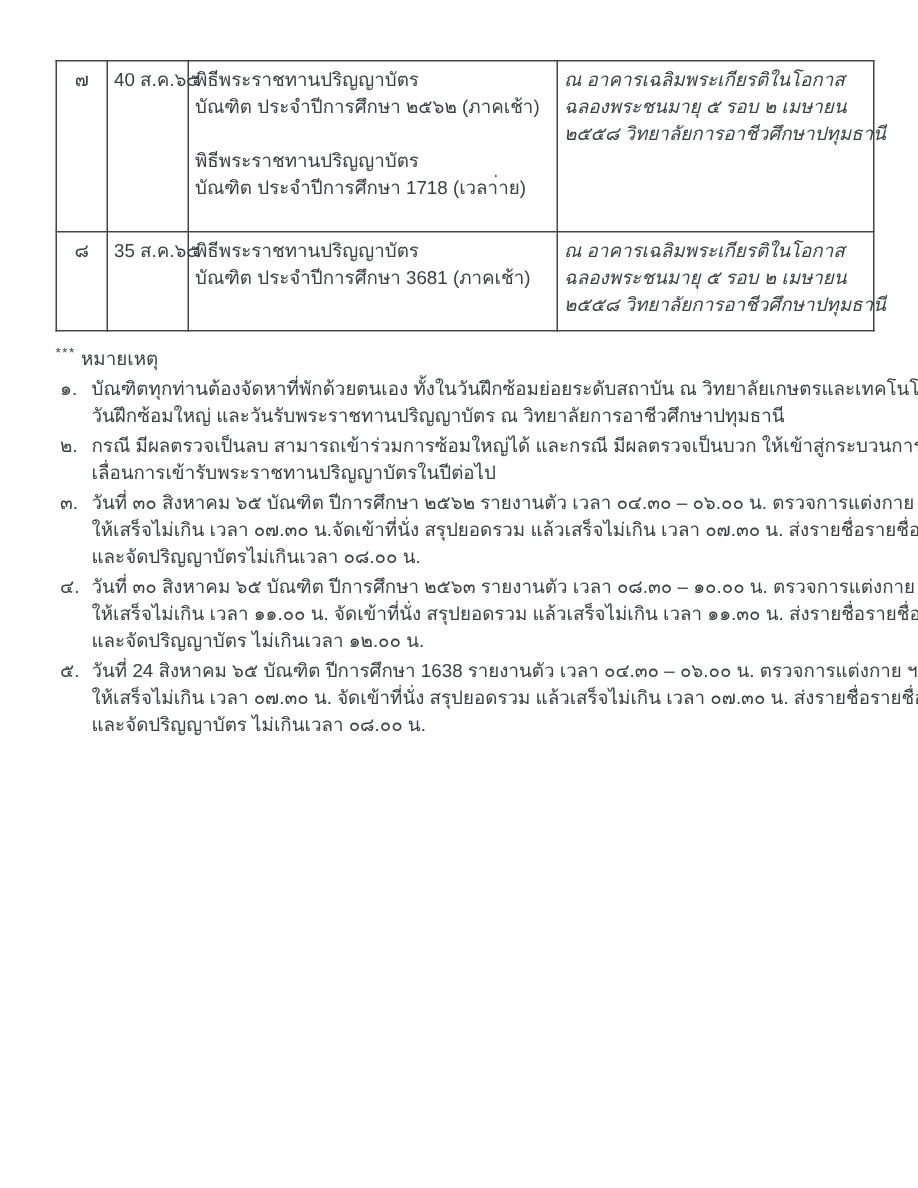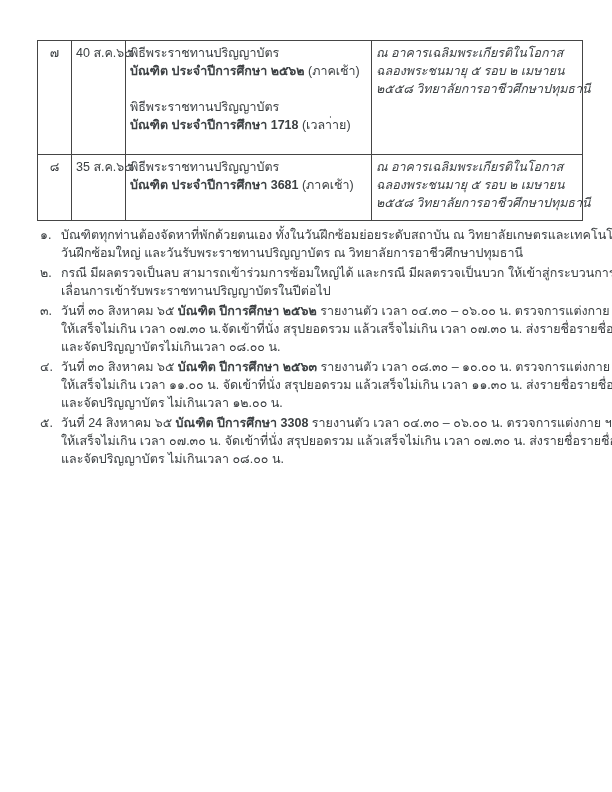--- a/index.html
+++ b/index.html
@@ -34,21 +34,21 @@
     padding: 3px 4px 2px 4px;
   }
   td.c-no   { text-align: center; }
   td.c-date { text-align: center; white-space: nowrap; }
   td.c-desc { padding-left: 6px; }
   td.c-loc  { padding-left: 6px; font-style: italic; }
   tr.row-7 { height: 114px; }
   tr.row-8 { height: 66px; }
   .ev-line { white-space: nowrap; }
   .blank-line { height: 18px; }
-  .bold { font-weight: bold; }
+  .bold { font-weight: normal; }
 
   
   .notes {
     position: absolute;
     left: 37px;
     top: 226px;
     width: 553px;
     font-size: 12.5px;
     line-height: 18px;
   }
@@ -118,20 +118,21 @@
       <td class="c-loc">
         <div class="ev-line">ณ อาคารเฉลิมพระเกียรติในโอกาส</div>
         <div class="ev-line">ฉลองพระชนมายุ ๕ รอบ ๒ เมษายน</div>
         <div class="ev-line">๒๕๕๘ วิทยาลัยการอาชีวศึกษาปทุมธานี</div>
       </td>
     </tr>
   </tbody>
     </table>
 
   <div class="notes">
+    <div class="notes-header"><span class="notes-marker">***</span> <span>หมายเหตุ</span></div>
 
     <div class="note-item">
       <div class="note-no">๑.</div>
       <div class="note-text">
         <div class="note-line">บัณฑิตทุกท่านต้องจัดหาที่พักด้วยตนเอง ทั้งในวันฝึกซ้อมย่อยระดับสถาบัน ณ วิทยาลัยเกษตรและเทคโนโลยีราชบุรี</div>
         <div class="note-line">วันฝึกซ้อมใหญ่ และวันรับพระราชทานปริญญาบัตร ณ วิทยาลัยการอาชีวศึกษาปทุมธานี</div>
       </div>
     </div>
 
     <div class="note-item">
@@ -156,20 +157,20 @@
       <div class="note-text">
         <div class="note-line"><span>วันที่ ๓๐ สิงหาคม ๖๕ </span><span class="bold">บัณฑิต ปีการศึกษา ๒๕๖๓</span><span> รายงานตัว เวลา ๐๘.๓๐ – ๑๐.๐๐ น. ตรวจการแต่งกาย ฯ</span></div>
         <div class="note-line">ให้เสร็จไม่เกิน เวลา ๑๑.๐๐ น. จัดเข้าที่นั่ง สรุปยอดรวม แล้วเสร็จไม่เกิน เวลา ๑๑.๓๐ น. ส่งรายชื่อรายชื่อเพื่อการขานนาม</div>
         <div class="note-line">และจัดปริญญาบัตร ไม่เกินเวลา ๑๒.๐๐ น.</div>
       </div>
     </div>
 
     <div class="note-item">
       <div class="note-no">๕.</div>
       <div class="note-text">
-        <div class="note-line"><span>วันที่ 24 สิงหาคม ๖๕ </span><span class="bold">บัณฑิต ปีการศึกษา 3308</span><span> รายงานตัว เวลา ๐๔.๓๐ – ๐๖.๐๐ น. ตรวจการแต่งกาย ฯ</span></div>
+        <div class="note-line"><span>วันที่ 24 สิงหาคม ๖๕ </span><span class="bold">บัณฑิต ปีการศึกษา 1638</span><span> รายงานตัว เวลา ๐๔.๓๐ – ๐๖.๐๐ น. ตรวจการแต่งกาย ฯ</span></div>
         <div class="note-line">ให้เสร็จไม่เกิน เวลา ๐๗.๓๐ น. จัดเข้าที่นั่ง สรุปยอดรวม แล้วเสร็จไม่เกิน เวลา ๐๗.๓๐ น. ส่งรายชื่อรายชื่อเพื่อการขานนาม</div>
         <div class="note-line">และจัดปริญญาบัตร ไม่เกินเวลา ๐๘.๐๐ น.</div>
       </div>
     </div>
   </div>
 
 </div>
 
 </body></html>

